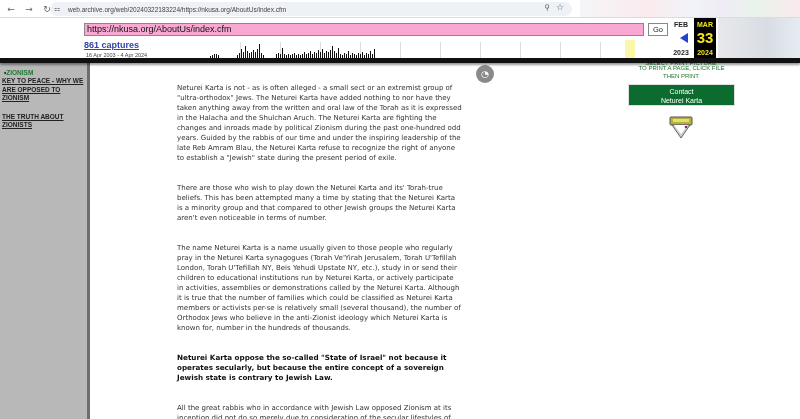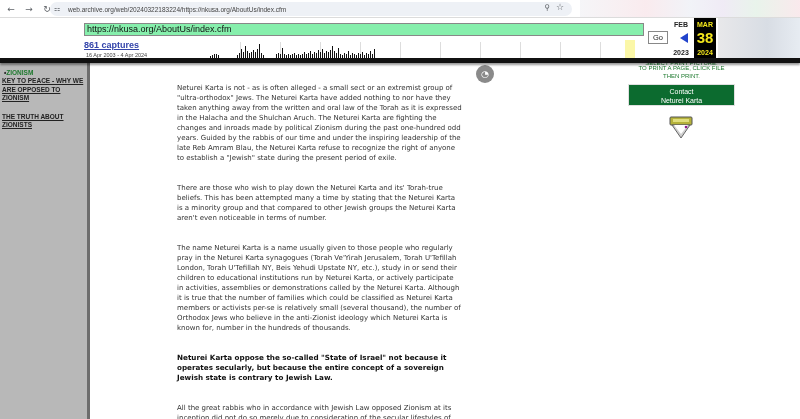--- a/index.html
+++ b/index.html
@@ -15,22 +15,22 @@
   .omnibox .star-ic { position: absolute; right: 8px; top: 0px; font-size: 9px; color: #5f6368; }
   .chrome-blur { position: absolute; left: 580px; top: 0; width: 220px; height: 17px; background: linear-gradient(90deg, #f3f3f6, #f8e6ea 30%, #eef0f6 50%, #ece6f3 65%, #e3f1e6 80%, #f8e4e8); opacity: 0.8; }
 
   
   .wb { position: absolute; left: 0; top: 18px; width: 800px; height: 45px; background: #ffffff; border-bottom: 5px solid #111; box-shadow: 0 2px 2px rgba(0,0,0,0.4); z-index: 5; }
   .wb-logo { position: absolute; left: 6px; top: 4px; width: 72px; height: 36px; }
   .wb-logo .ia { font-family: "DejaVu Serif", serif; font-size: 4.5px; letter-spacing: 1.8px; color: #111; text-align: center; }
   .wb-logo .wm { margin-top: 3px; font-family: "DejaVu Sans", sans-serif; font-weight: bold; font-size: 14px; letter-spacing: -1px; transform: scaleY(1.3); transform-origin: top left; white-space: nowrap; }
   .wb-logo .wm .w1 { color: #b5151e; }
   .wb-logo .wm .w2 { color: #111; }
-  .wb-url { position: absolute; left: 84px; top: 5px; width: 560px; height: 13px; border: 1px solid #888; background: #86efac; font-family: "Liberation Sans", sans-serif; font-size: 9px; color: #111; padding-left: 2px; line-height: 11px; }
-  .wb-go { position: absolute; left: 648px; top: 5px; width: 20px; height: 13px; border: 1px solid #888; background: #fff; font-size: 7.5px; font-family: "Liberation Sans", sans-serif; color: #222; text-align: center; line-height: 11px; margin-top: 8px; }
+  .wb-url { position: absolute; left: 84px; top: 5px; width: 560px; height: 13px; border: 1px solid #888; background: #f9a8d4; font-family: "Liberation Sans", sans-serif; font-size: 9px; color: #111; padding-left: 2px; line-height: 11px; }
+  .wb-go { position: absolute; left: 648px; top: 5px; width: 20px; height: 13px; border: 1px solid #888; background: #fff; font-size: 7.5px; font-family: "Liberation Sans", sans-serif; color: #222; text-align: center; line-height: 11px; }
   .wb-captures { position: absolute; left: 84px; top: 22px; font-family: "Liberation Sans", sans-serif; font-size: 9px; color: #3344aa; text-decoration: underline; font-weight: bold; }
   .wb-range { position: absolute; left: 86px; top: 34px; font-family: "Liberation Sans", sans-serif; font-size: 5.5px; color: #444; }
   .wb-sparkline { position: absolute; left: 200px; top: 22px; width: 433px; height: 18px; }
   .wb-sparkline .hl { position: absolute; left: 425px; top: 0; width: 10px; height: 18px; background: #fbf7a8; }
   .wb-sparkline .bars { position: absolute; left: 0; bottom: 0; width: 100%; height: 18px; display: flex; align-items: flex-end; }
   .wb-sparkline .bars span { display: block; width: 1px; background: #111; margin-right: 1px; }
   .wb-sparkline .yeardiv { position: absolute; top: 2px; width: 1px; height: 16px; background: #ddd; }
   .wb-months { position: absolute; left: 670px; top: 0; width: 130px; height: 40px; }
   .mon { position: absolute; top: 0; width: 22px; height: 40px; text-align: center; font-family: "Liberation Sans", sans-serif; font-weight: bold; }
   .mon .m { font-size: 7px; margin-top: 3px; }
@@ -172,21 +172,21 @@
   </div>
 
   <div class="wb-months">
     <div class="mon prev">
       <div class="m">FEB</div>
       <div class="arr-l"></div>
       <div class="y">2023</div>
     </div>
     <div class="mon cur">
       <div class="m">MAR</div>
-      <div class="d">38</div>
+      <div class="d">33</div>
       <div class="y">2024</div>
     </div>
     <div class="mon next">
       <div class="m">APR</div>
       <div class="y">2025</div>
     </div>
     <div class="arr-r"></div>
   </div>
   <div class="wb-blur"></div>
 </div>

